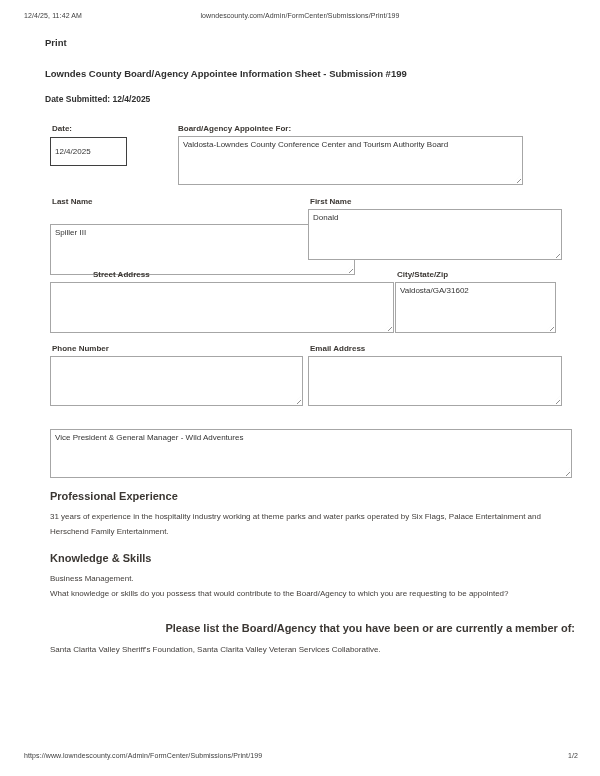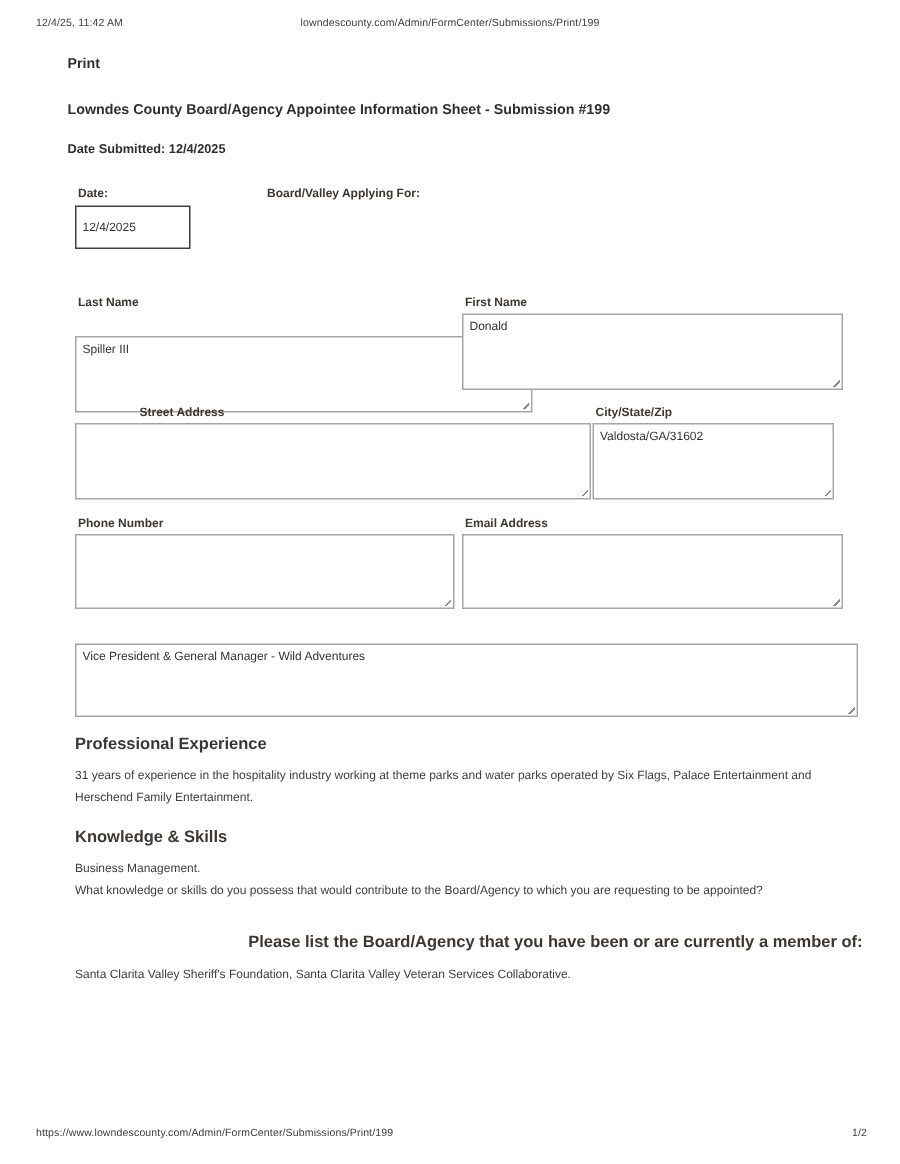--- a/index.html
+++ b/index.html
@@ -43,21 +43,25 @@
   <div class="abs tiny" style="left:24px; top:12px;">12/4/25, 11:42 AM</div>
   <div class="abs tiny hdr-url" style="top:12px;">lowndescounty.com/Admin/FormCenter/Submissions/Print/199</div>
 
   <div class="abs h-print" style="left:45px; top:37px;">Print</div>
   <div class="abs h-title" style="left:45px; top:68px;">Lowndes County Board/Agency Appointee Information Sheet - Submission #199</div>
   <div class="abs h-datesub" style="left:45px; top:94px;">Date Submitted: 12/4/2025</div>
 
   <div class="abs lbl" style="left:52px; top:124px;">Date:</div>
   <input class="date-fld" style="left: 50px; top: 137px; width: 77px; height: 29px;" type="text" value="12/4/2025">
 
-  <div class="abs lbl" style="left:178px; top:124px;">Board/Valley Applying For:</div>
+  <div class="abs lbl" style="left:178px; top:124px;">Board/Agency Appointee For:</div>
+  <div class="ta-wrap" style="left:178px; top:136px; width:345px; height:49px;">
+    <textarea class="fld" style="">Valdosta-Lowndes County Conference Center and Tourism Authority Board</textarea>
+    <span class="grip"></span>
+  </div>
 
   <div class="abs lbl" style="left:52px; top:197px;">Last Name</div>
   <div class="ta-wrap" style="left:50px; top:224px; width:305px; height:51px;">
     <textarea class="fld" style="">Spiller III</textarea>
     <span class="grip"></span>
   </div>
 
   <div class="abs lbl" style="left:310px; top:197px;">First Name</div>
   <div class="ta-wrap" style="left:308px; top:209px; width:254px; height:51px;">
     <textarea class="fld" style="">Donald</textarea>

